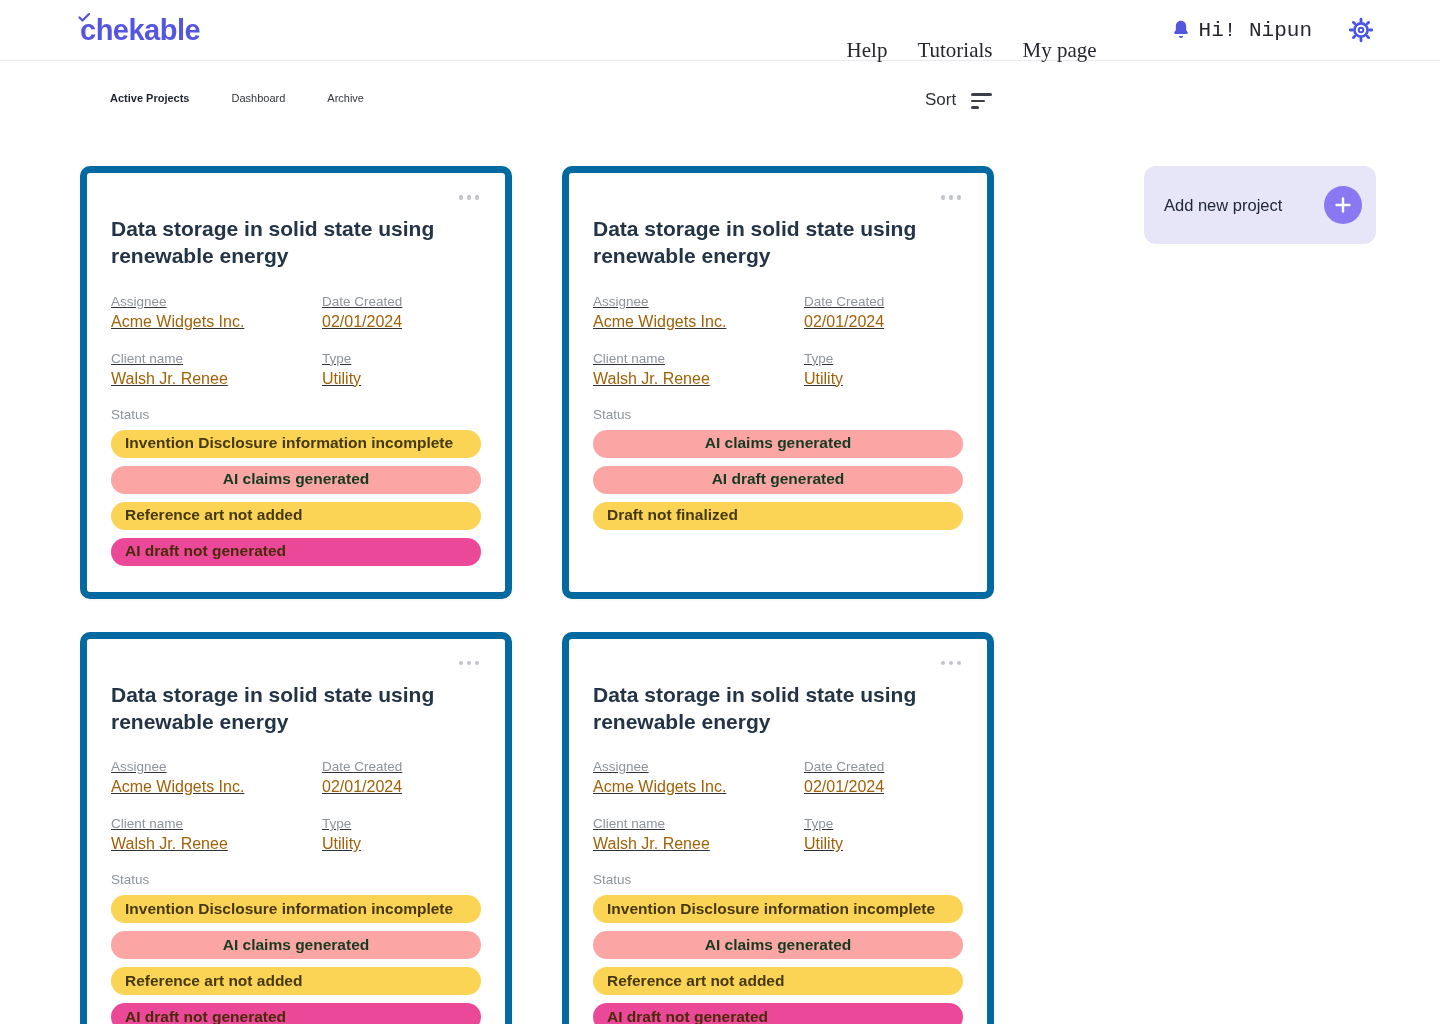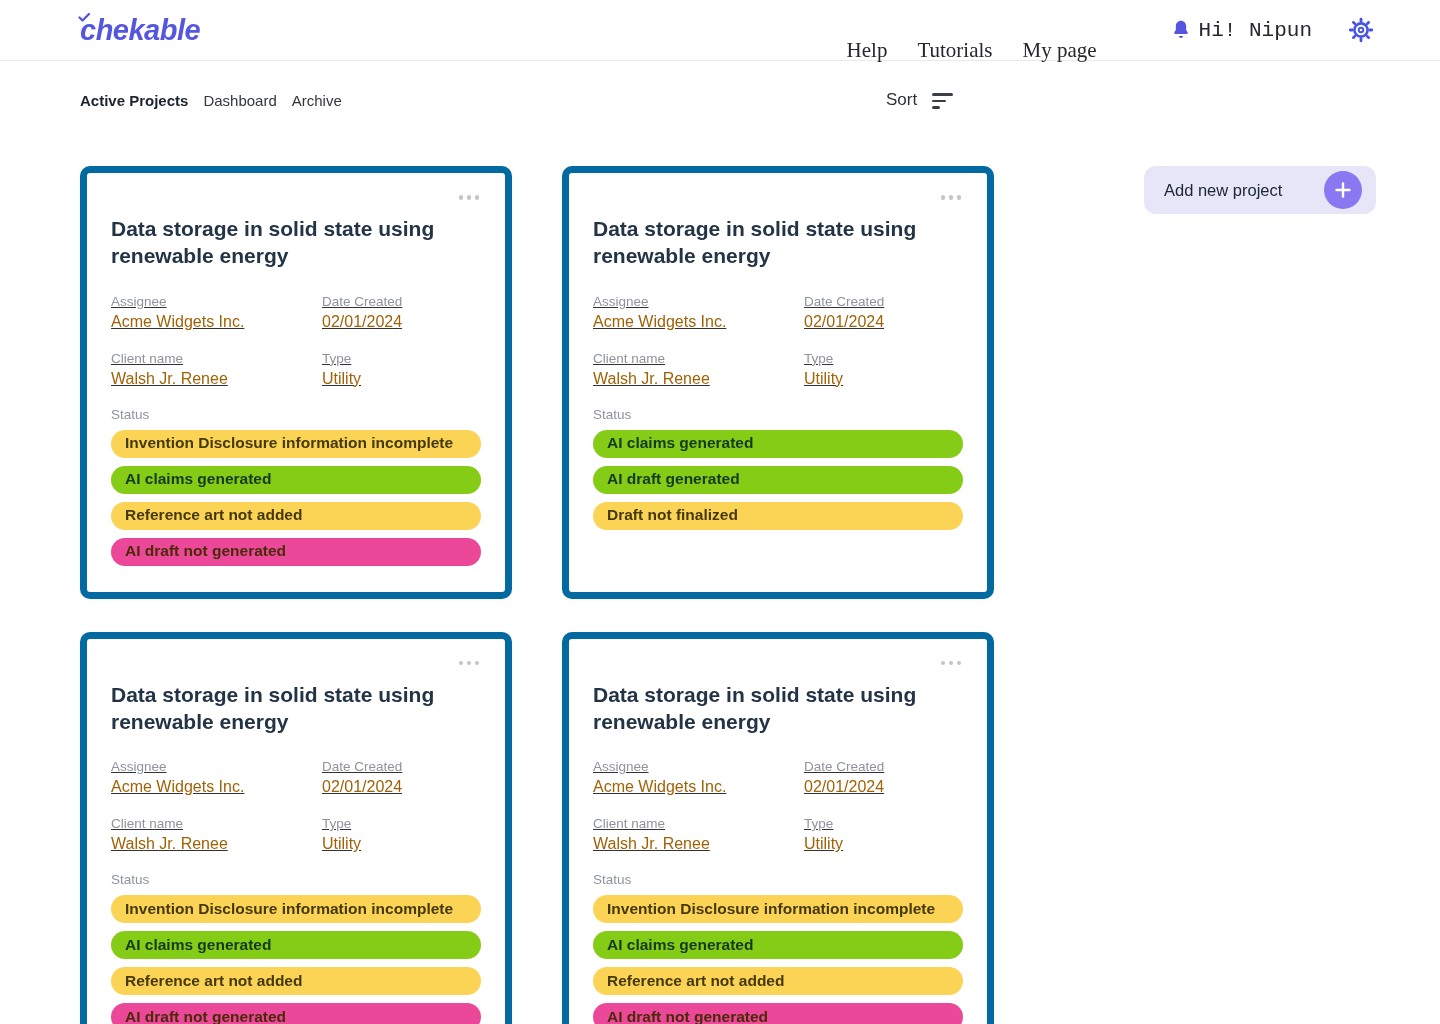--- a/index.html
+++ b/index.html
@@ -13,42 +13,41 @@
   header {
     height:61px; display:flex; align-items:center;
     padding:0 66px 0 80px;
     border-bottom:1px solid #e9e9f0;
     background:#fff;
   }
   .logo { position:relative; display:inline-flex; text-decoration:none; cursor:pointer; }
   .logo-text {
     font-size:29px; font-weight:700; letter-spacing:-0.5px;
     color:#5456e0;
-    font-style:italic;
   }
   .logo-accent { position:absolute; top:-5px; left:-2px; }
   nav.main-nav {
     margin-left:auto; display:flex; gap:30px; align-items:center;
     font-family:"Liberation Serif", serif; font-size:21px; color:#26262e;
   }
   nav.main-nav a { text-decoration:none; color:#26262e; cursor:pointer;margin-top:40px; }
   .user {
     display:flex; align-items:center; gap:8px; margin-left:74px;
     font-family:Liberation Mono, monospace; font-size:21px; color:#26262e;
     cursor:pointer;
   }
   .gear { margin-left:36px; display:flex; align-items:center; cursor:pointer; }
 
   
   .tabs-row { position:relative; margin-top:31px; padding:0 80px; height:22px; }
-  .tabs { display:flex; gap:15px; font-size:15px; color:#33363d; }
+  .tabs { display:flex; gap:42px; font-size:11px; color:#33363d;margin-left:30px; }
   .tab { cursor:pointer; }
   .tab.active { font-weight:700; color:#1c2430; }
   .sort {
-    position:absolute; left:886px; top:-2px;
+    position:absolute; left:925px; top:-2px;
     display:flex; align-items:center; gap:15px;
     font-size:17px; color:#2d3138; cursor:pointer;
   }
   .sort-icon { display:flex; flex-direction:column; gap:4px; padding-top:2px; }
   .sort-icon i { display:block; height:2.6px; background:#3a3f47; border-radius:2px; }
   .sort-icon i:nth-child(1){ width:21px; }
   .sort-icon i:nth-child(2){ width:14px; }
   .sort-icon i:nth-child(3){ width:8px; }
 
   
@@ -77,27 +76,27 @@
   .field-label { font-size:13.5px; color:#8e939c; margin-bottom:4px; }
   .field-value { font-size:16px; color:#a16207; font-weight:500; }
   .status-block { margin-top:19px; }
   .badges { margin-top:8px; display:flex; flex-wrap:wrap; gap:8px 10px; max-width:384px;flex-direction:column; }
   .badge {
     display:inline-block; padding:4.5px 14px 5.5px 14px;
     border-radius:15px; font-size:15.5px; font-weight:600;
     white-space:nowrap;
   }
   .badge[data-type="yellow"] { background:#fcd455; color:#45390c; }
-  .badge[data-type="green"]  { background:#84cc16; color:#143a20; }
+  .badge[data-type="green"]  { background:#fca5a5; color:#143a20;text-align:center; }
   .badge[data-type="orange"] { background:#ec4899; color:#4a2a07; }
 
   
   .add-project {
     position:absolute; top:0; right:64px;
-    width:232px; height:48px;
+    width:232px; height:78px;
     background:#e6e6f8; border-radius:12px;
     display:flex; align-items:center; justify-content:space-between;
     padding:0 14px 0 20px; cursor:pointer;
   }
   .add-label { font-size:16.5px; color:#202735; font-weight:500; }
   .plus-circle {
     width:38px; height:38px; border-radius:50%;
     background:#8a77f2; display:flex; align-items:center; justify-content:center;
     cursor:pointer; flex-shrink:0;
   }

